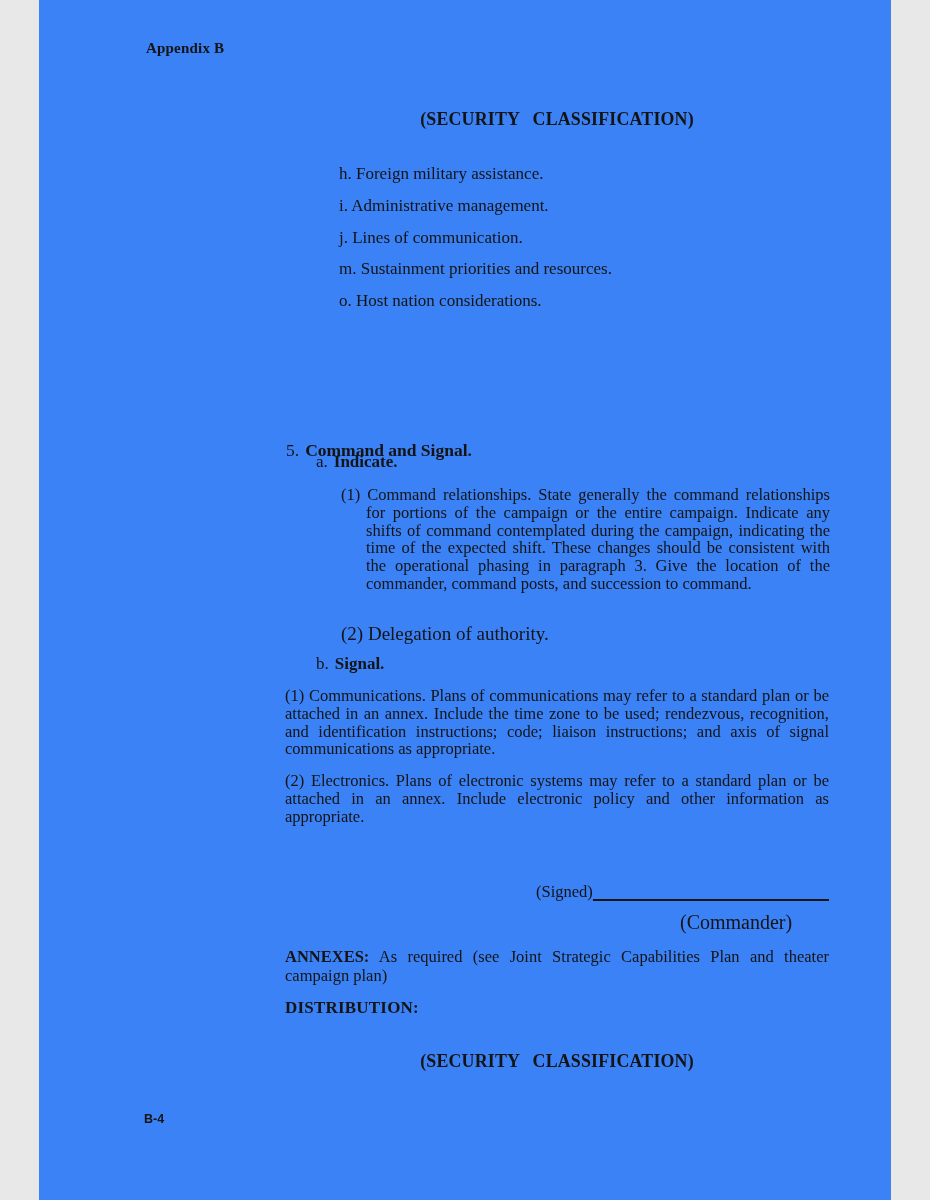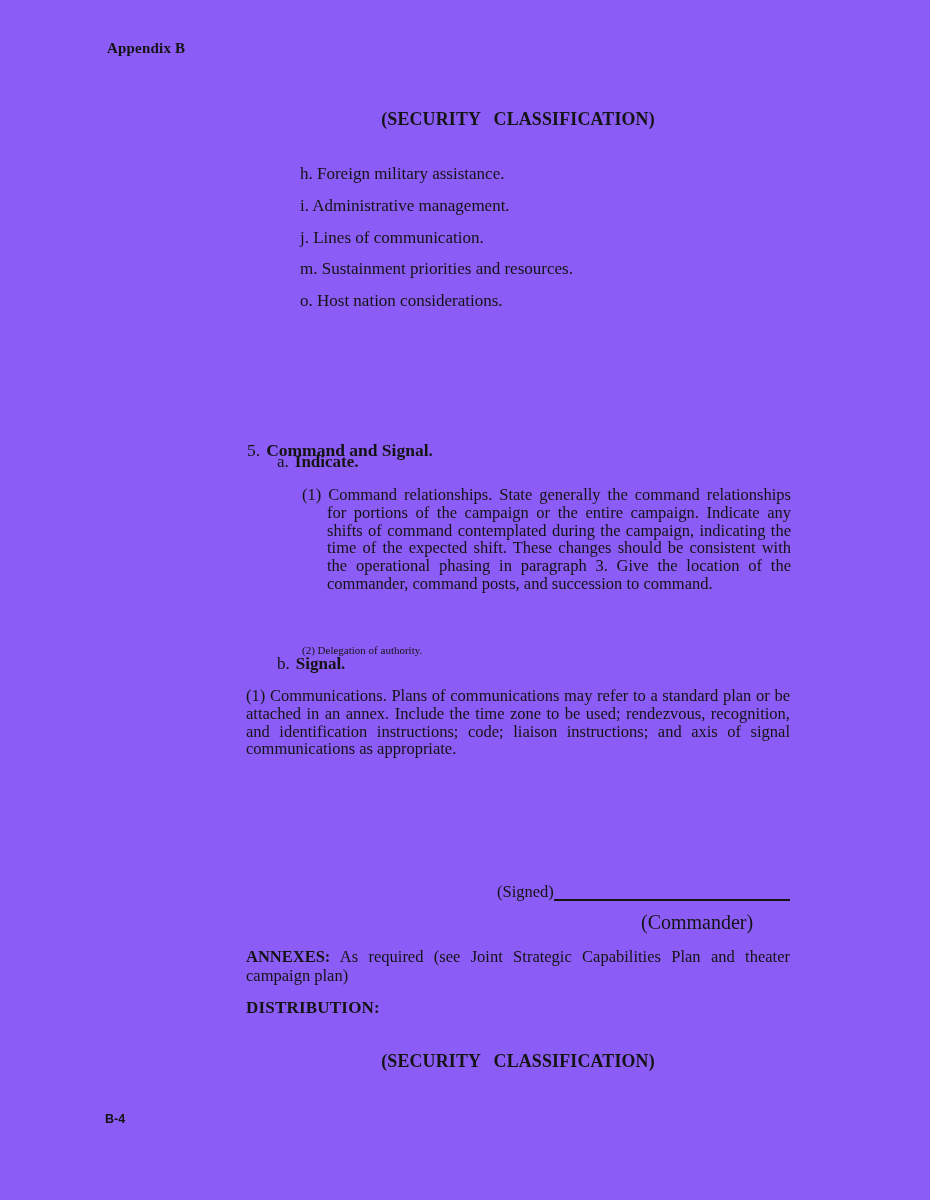--- a/index.html
+++ b/index.html
@@ -1,22 +1,22 @@
 <!DOCTYPE html>
 <html><head>
 <meta charset="utf-8">
 <style>
   * { margin: 0; padding: 0; box-sizing: border-box; }
   html, body { background: #e8e8e8; }
   .page {
     position: relative;
-    width: 930px;
+    width: 852px;
     height: 1200px;
     margin: 0 auto;
-    background: #8b5cf6;
+    background: #3b82f6;
     font-family: "Liberation Serif", "DejaVu Serif", serif;
     color: #141414;
     overflow: hidden;
     text-decoration: underline;
   }
 
   .appendix {
     position: absolute;
     left: 107px;
     top: 40px;
@@ -78,22 +78,22 @@
   .para-cmd {
     left: 302px;
     top: 486px;
     width: 489px;
     padding-left: 25px;
     text-indent: -25px;
   }
   .para-delegation {
     position: absolute;
     left: 302px;
-    top: 644px;
-    font-size: 11px;
+    top: 623px;
+    font-size: 19px;
   }
   .para-comm { left: 246px; top: 687px; width: 544px; }
   .para-elec { left: 246px; top: 772px; width: 544px; }
 
   .signed-row {
     position: absolute;
     left: 497px;
     top: 882px;
     width: 293px;
     display: flex;
@@ -168,20 +168,21 @@
   <p class="para para-cmd">(1) Command relationships. State generally the command relationships for portions of the campaign or the entire campaign. Indicate any shifts of command contemplated during the campaign, indicating the time of the expected shift. These changes should be consistent with the operational phasing in paragraph 3. Give the location of the commander, command posts, and succession to command.</p>
 
   <div class="para-delegation">(2) Delegation of authority.</div>
 
   <div class="sub-heading sub-b">
     <span class="num">b.</span><span class="bold">Signal.</span>
   </div>
 
   <p class="para para-comm">(1) Communications. Plans of communications may refer to a standard plan or be attached in an annex. Include the time zone to be used; rendezvous, recognition, and identification instructions; code; liaison instructions; and axis of signal communications as appropriate.</p>
 
+  <p class="para para-elec">(2) Electronics. Plans of electronic systems may refer to a standard plan or be attached in an annex. Include electronic policy and other information as appropriate.</p>
 
   <div class="signed-row">
     <span>(Signed)</span>
     <span class="sig-line"></span>
   </div>
 
   <div class="commander-label">(Commander)</div>
 
   <p class="annexes">
     <b>ANNEXES:</b>

